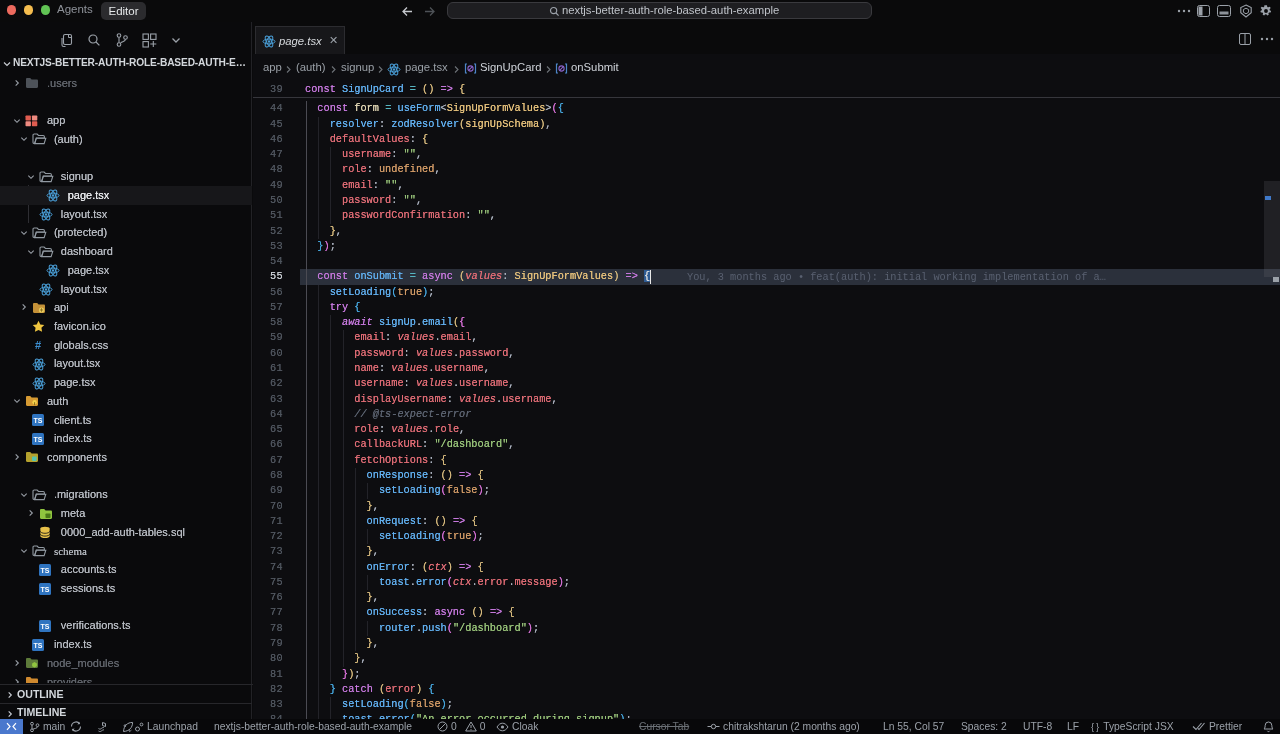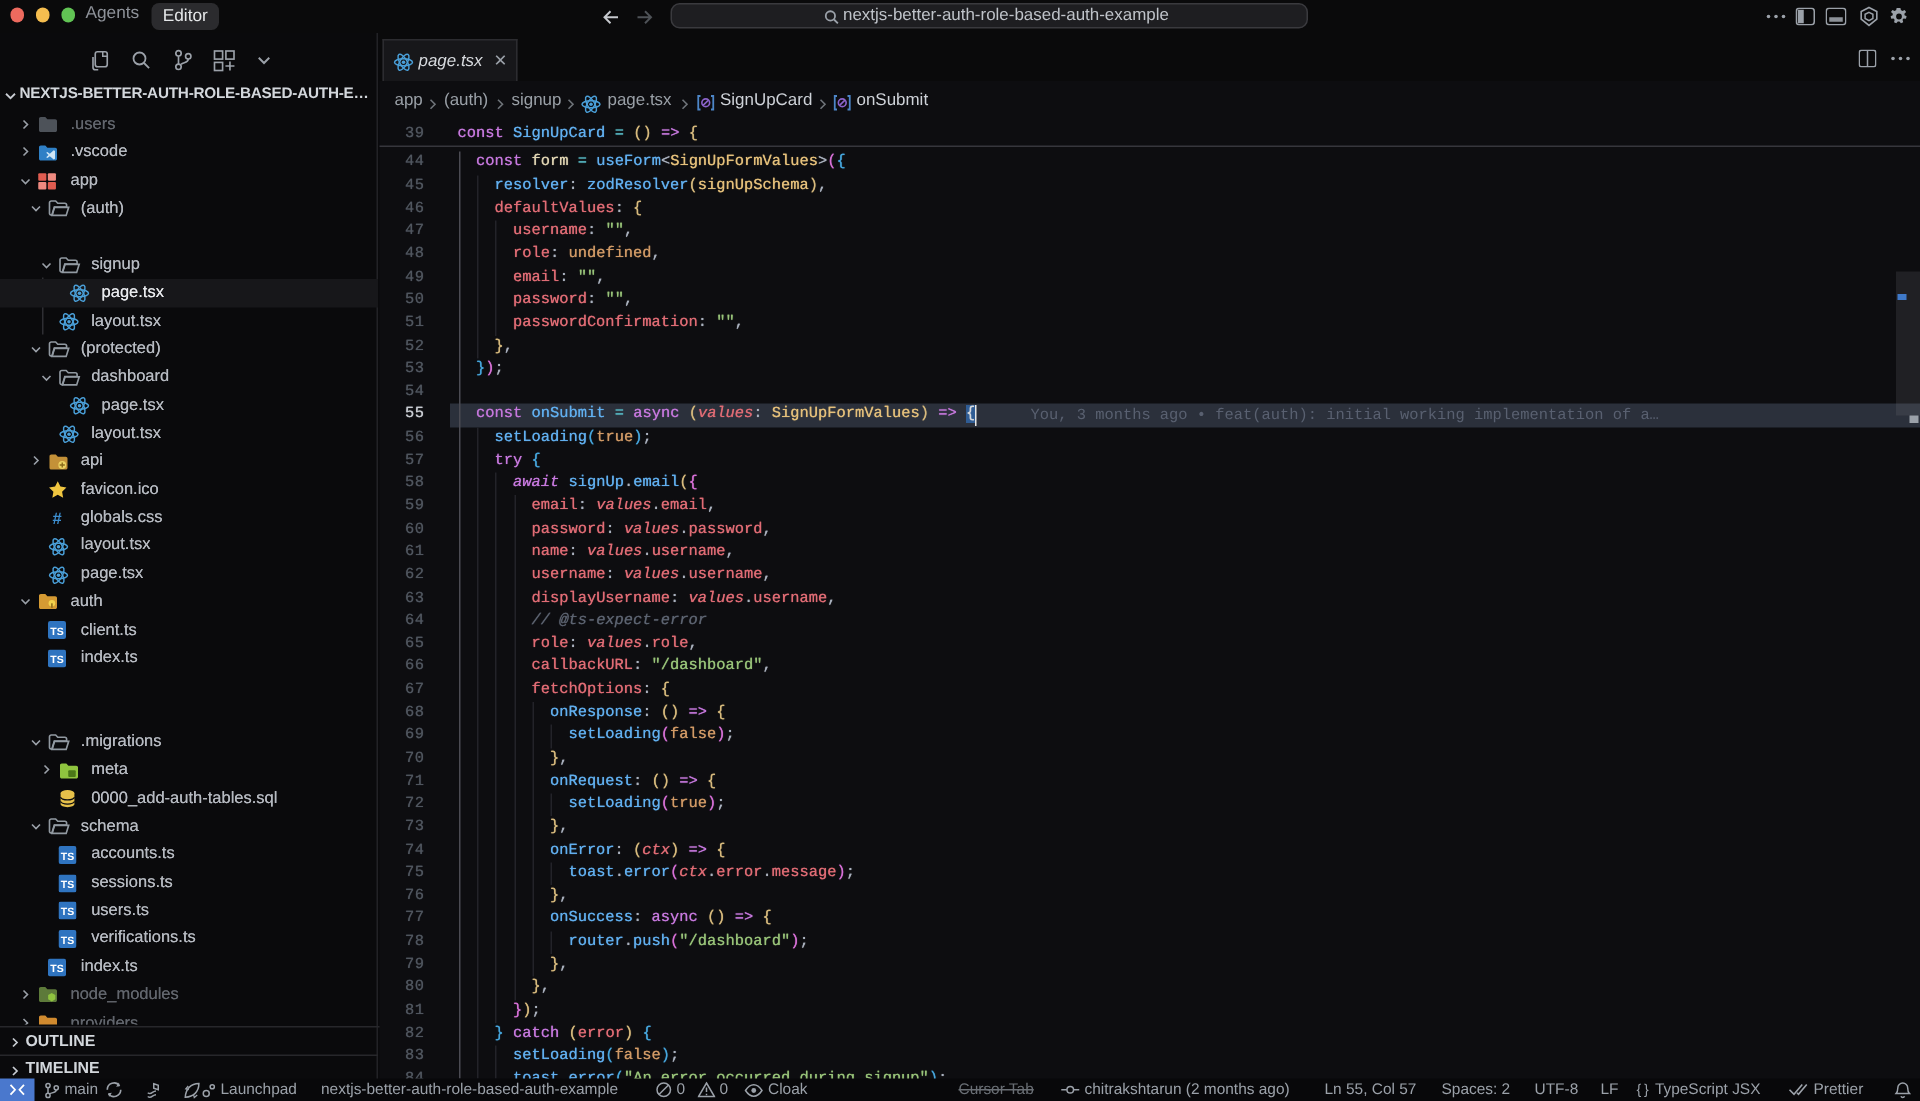--- a/index.html
+++ b/index.html
@@ -97,32 +97,20 @@
         <svg class="chev" style="left:13.0px;top:5px" width="9" height="9" viewBox="0 0 9 9">
           <path d="M3 1.5l3 3-3 3" stroke="#9ba1a9" stroke-width="1.2" fill="none"></path>
         </svg>
         <div class="abs" style="left:25.0px;top:3.5px;">
           <svg width="14" height="12" viewBox="0 0 14 12">
             <path d="M1 2.2C1 1.5 1.5 1 2.2 1h3l1.4 1.5h5.2c.7 0 1.2.5 1.2 1.2v6.1c0 .7-.5 1.2-1.2 1.2H2.2C1.5 11 1 10.5 1 9.8z" fill="#4d5259"></path>
           </svg>
         </div>
         <div class="abs rlab dim" style="left:43.0px;top:3px;">.users</div>
       </div>
-      <div class="row" style="top:18.72px;">
-        <svg class="chev" style="left:13.0px;top:5px" width="9" height="9" viewBox="0 0 9 9">
-          <path d="M3 1.5l3 3-3 3" stroke="#9ba1a9" stroke-width="1.2" fill="none"></path>
-        </svg>
-        <div class="abs" style="left:25.0px;top:3.5px;">
-          <svg width="14" height="12" viewBox="0 0 14 12">
-            <path d="M1 2.2C1 1.5 1.5 1 2.2 1h3l1.4 1.5h5.2c.7 0 1.2.5 1.2 1.2v6.1c0 .7-.5 1.2-1.2 1.2H2.2C1.5 11 1 10.5 1 9.8z" fill="#2f80c6"></path>
-            <path d="M10.8 4.2l-2.6 2.3-1.6-1.2-.8.5 1.6 1.5-1.6 1.5.8.5 1.6-1.2 2.6 2.3.9-.5v-5.2z" fill="#cfe6f7"></path>
-          </svg>
-        </div>
-        <div class="abs rlab" style="left:43.0px;top:3px;">.vscode</div>
-      </div>
       <div class="row" style="top:37.44px;">
         <svg class="chev" style="left:13.0px;top:5.5px" width="9" height="9" viewBox="0 0 9 9">
           <path d="M1.5 3l3 3 3-3" stroke="#9ba1a9" stroke-width="1.2" fill="none"></path>
         </svg>
         <div class="abs" style="left:25.0px;top:3.5px;">
           <svg width="13" height="12" viewBox="0 0 13 12">
             <g fill="#e05c50">
               <rect x="0.5" y="0.5" width="5.4" height="5" rx="0.7"></rect>
               <rect x="6.9" y="0.5" width="5.4" height="5" rx="0.7" fill="#ef8a80"></rect>
               <rect x="0.5" y="6.3" width="5.4" height="5" rx="0.7" fill="#ef8a80"></rect>
@@ -311,20 +299,32 @@
       </div>
       <div class="row" style="top:355.68px;">
         <div class="abs" style="left:31.9px;top:3.5px;">
           <svg width="12" height="12" viewBox="0 0 12 12">
             <rect width="12" height="12" rx="1.5" fill="#2f74c0"></rect>
             <text x="6" y="9" font-size="7" font-family="Liberation Sans" font-weight="bold" fill="#fff" text-anchor="middle">TS</text>
           </svg>
         </div>
         <div class="abs rlab" style="left:49.9px;top:3px;">index.ts</div>
       </div>
+      <div class="row" style="top:374.40px;">
+        <svg class="chev" style="left:13.0px;top:5px" width="9" height="9" viewBox="0 0 9 9">
+          <path d="M3 1.5l3 3-3 3" stroke="#9ba1a9" stroke-width="1.2" fill="none"></path>
+        </svg>
+        <div class="abs" style="left:25.0px;top:3.5px;">
+          <svg width="14" height="12" viewBox="0 0 14 12">
+            <path d="M1 2.2C1 1.5 1.5 1 2.2 1h3l1.4 1.5h5.2c.7 0 1.2.5 1.2 1.2v6.1c0 .7-.5 1.2-1.2 1.2H2.2C1.5 11 1 10.5 1 9.8z" fill="#b5a22e"></path>
+            <rect x="7" y="5.5" width="4.6" height="4.4" rx="0.8" fill="#55c4b0"></rect>
+          </svg>
+        </div>
+        <div class="abs rlab" style="left:43.0px;top:3px;">components</div>
+      </div>
       <div class="row" style="top:411.84px;">
         <svg class="chev" style="left:19.9px;top:5.5px" width="9" height="9" viewBox="0 0 9 9">
           <path d="M1.5 3l3 3 3-3" stroke="#9ba1a9" stroke-width="1.2" fill="none"></path>
         </svg>
         <div class="abs" style="left:31.9px;top:3.5px;">
           <svg width="15" height="12" viewBox="0 0 15 12">
             <path d="M1 2.2C1 1.5 1.5 1 2.2 1h2.9l1.4 1.5h4.7c.7 0 1.2.5 1.2 1.2V5H4.2L2.6 10.4c-.9 0-1.6-.3-1.6-1z" fill="none" stroke="#9199a1" stroke-width="1.1"></path>
             <path d="M2.7 10.6L4.4 5.2h9.4l-1.7 5.4z" fill="none" stroke="#9199a1" stroke-width="1.1"></path>
           </svg>
         </div>
@@ -345,21 +345,21 @@
       <div class="row" style="top:449.28px;">
         <div class="abs" style="left:38.8px;top:3.5px;">
           <svg width="12" height="13" viewBox="0 0 12 13">
             <ellipse cx="6" cy="2.6" rx="4.6" ry="1.9" fill="#e7c14a"></ellipse>
             <path d="M1.4 2.6v7.6c0 1 2 1.9 4.6 1.9s4.6-.9 4.6-1.9V2.6" fill="#e7c14a"></path>
             <path d="M1.4 5.4c0 1 2 1.9 4.6 1.9s4.6-.9 4.6-1.9M1.4 8.2c0 1 2 1.9 4.6 1.9s4.6-.9 4.6-1.9" stroke="#0d0d10" stroke-width="0.8" fill="none"></path>
           </svg>
         </div>
         <div class="abs rlab" style="left:56.8px;top:3px;">0000_add-auth-tables.sql</div>
       </div>
-      <div class="row" style="top:468.00px;">
+      <div class="row" style="top:468.00px;font-family:Liberation Serif, serif;">
         <svg class="chev" style="left:19.9px;top:5.5px" width="9" height="9" viewBox="0 0 9 9">
           <path d="M1.5 3l3 3 3-3" stroke="#9ba1a9" stroke-width="1.2" fill="none"></path>
         </svg>
         <div class="abs" style="left:31.9px;top:3.5px;">
           <svg width="15" height="12" viewBox="0 0 15 12">
             <path d="M1 2.2C1 1.5 1.5 1 2.2 1h2.9l1.4 1.5h4.7c.7 0 1.2.5 1.2 1.2V5H4.2L2.6 10.4c-.9 0-1.6-.3-1.6-1z" fill="none" stroke="#9199a1" stroke-width="1.1"></path>
             <path d="M2.7 10.6L4.4 5.2h9.4l-1.7 5.4z" fill="none" stroke="#9199a1" stroke-width="1.1"></path>
           </svg>
         </div>
         <div class="abs rlab" style="left:49.9px;top:3px;">schema</div>
@@ -374,29 +374,20 @@
         <div class="abs rlab" style="left:56.8px;top:3px;">accounts.ts</div>
       </div>
       <div class="row" style="top:505.44px;">
         <div class="abs" style="left:38.8px;top:3.5px;">
           <svg width="12" height="12" viewBox="0 0 12 12">
             <rect width="12" height="12" rx="1.5" fill="#2f74c0"></rect>
             <text x="6" y="9" font-size="7" font-family="Liberation Sans" font-weight="bold" fill="#fff" text-anchor="middle">TS</text>
           </svg>
         </div>
         <div class="abs rlab" style="left:56.8px;top:3px;">sessions.ts</div>
-      </div>
-      <div class="row" style="top:524.16px;">
-        <div class="abs" style="left:38.8px;top:3.5px;">
-          <svg width="12" height="12" viewBox="0 0 12 12">
-            <rect width="12" height="12" rx="1.5" fill="#2f74c0"></rect>
-            <text x="6" y="9" font-size="7" font-family="Liberation Sans" font-weight="bold" fill="#fff" text-anchor="middle">TS</text>
-          </svg>
-        </div>
-        <div class="abs rlab" style="left:56.8px;top:3px;">users.ts</div>
       </div>
       <div class="row" style="top:542.88px;">
         <div class="abs" style="left:38.8px;top:3.5px;">
           <svg width="12" height="12" viewBox="0 0 12 12">
             <rect width="12" height="12" rx="1.5" fill="#2f74c0"></rect>
             <text x="6" y="9" font-size="7" font-family="Liberation Sans" font-weight="bold" fill="#fff" text-anchor="middle">TS</text>
           </svg>
         </div>
         <div class="abs rlab" style="left:56.8px;top:3px;">verifications.ts</div>
       </div>

